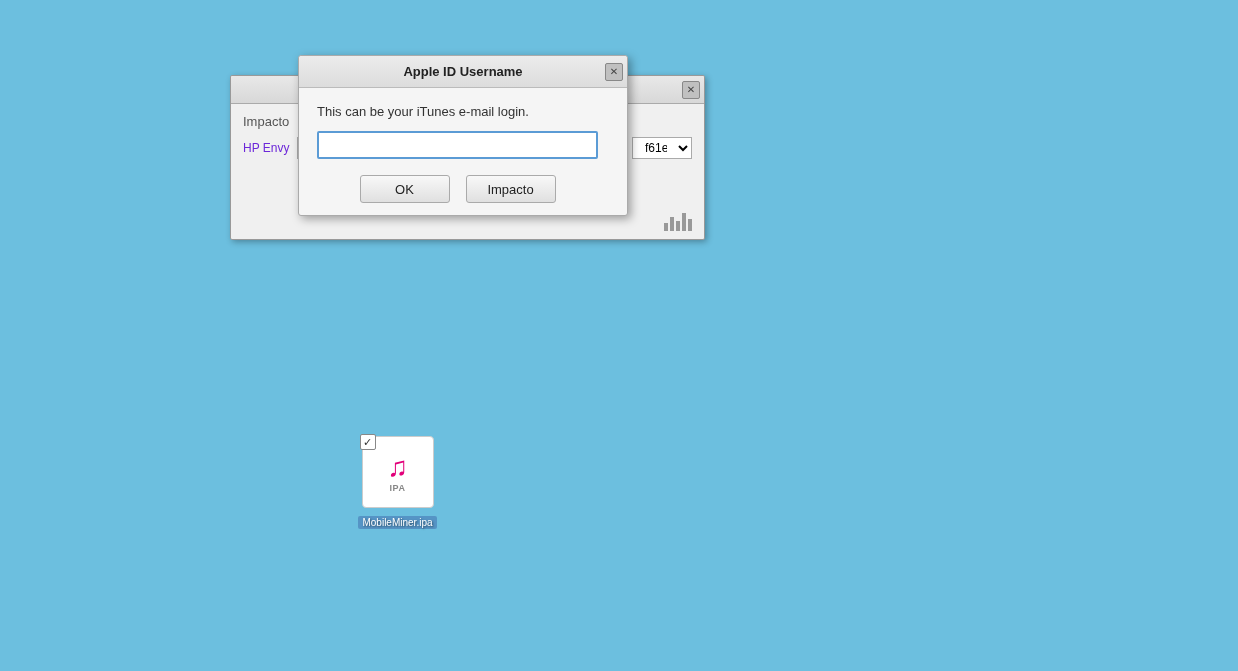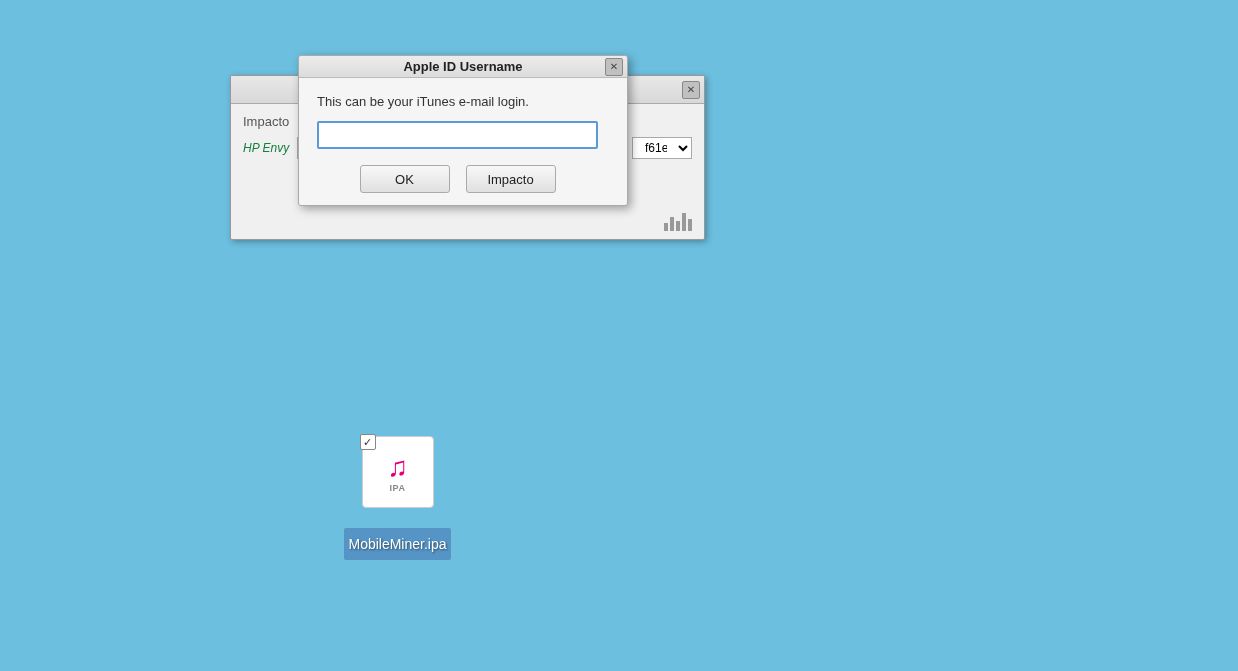--- a/index.html
+++ b/index.html
@@ -66,23 +66,22 @@
 
     .bg-window-input-row {
       display: flex;
       align-items: center;
       gap: 8px;
       margin-top: 8px;
     }
 
     .bg-window-label {
       font-size: 12px;
-      color: #15803d;
+      color: #6d28d9;
       white-space: nowrap;
-      font-style: italic;
     }
 
     .bg-window-input {
       flex: 1;
       height: 22px;
       border: 1px solid #aaa;
       background: white;
       padding: 2px 4px;
       font-size: 12px;
     }
@@ -119,21 +118,21 @@
       width: 330px;
       background: #f5f5f5;
       border: 1px solid #aaa;
       box-shadow: 3px 3px 10px rgba(0,0,0,0.35);
       border-radius: 3px;
       z-index: 10;
     }
 
     .dialog-titlebar {
       background: linear-gradient(to bottom, #ececec, #dcdcdc);
-      height: 22px;
+      height: 32px;
       display: flex;
       align-items: center;
       justify-content: space-between;
       padding: 4px 8px;
       border-bottom: 1px solid #bbb;
       border-radius: 3px 3px 0 0;
       position: relative;
     }
 
     .dialog-title {
@@ -260,28 +259,28 @@
     }
 
     .ipa-label-inside {
       font-size: 9px;
       color: #888;
       font-weight: bold;
       letter-spacing: 0.5px;
     }
 
     .icon-filename {
-      font-size: 14px;
+      font-size: 10px;
       color: #fff;
       text-align: center;
       text-shadow: 1px 1px 2px rgba(0,0,0,0.5);
-      margin-top: 16px;
+      margin-top: 4px;
       line-height: 1.3;
       background: rgba(70,120,180,0.6);
-      padding: 7px 4px;
+      padding: 0 4px;
       border-radius: 2px;
     }
   </style>
 </head>
 <body>
 
 <div class="bg-window">
   <div class="bg-window-titlebar">
     <div class="bg-window-close">✕</div>
   </div>

